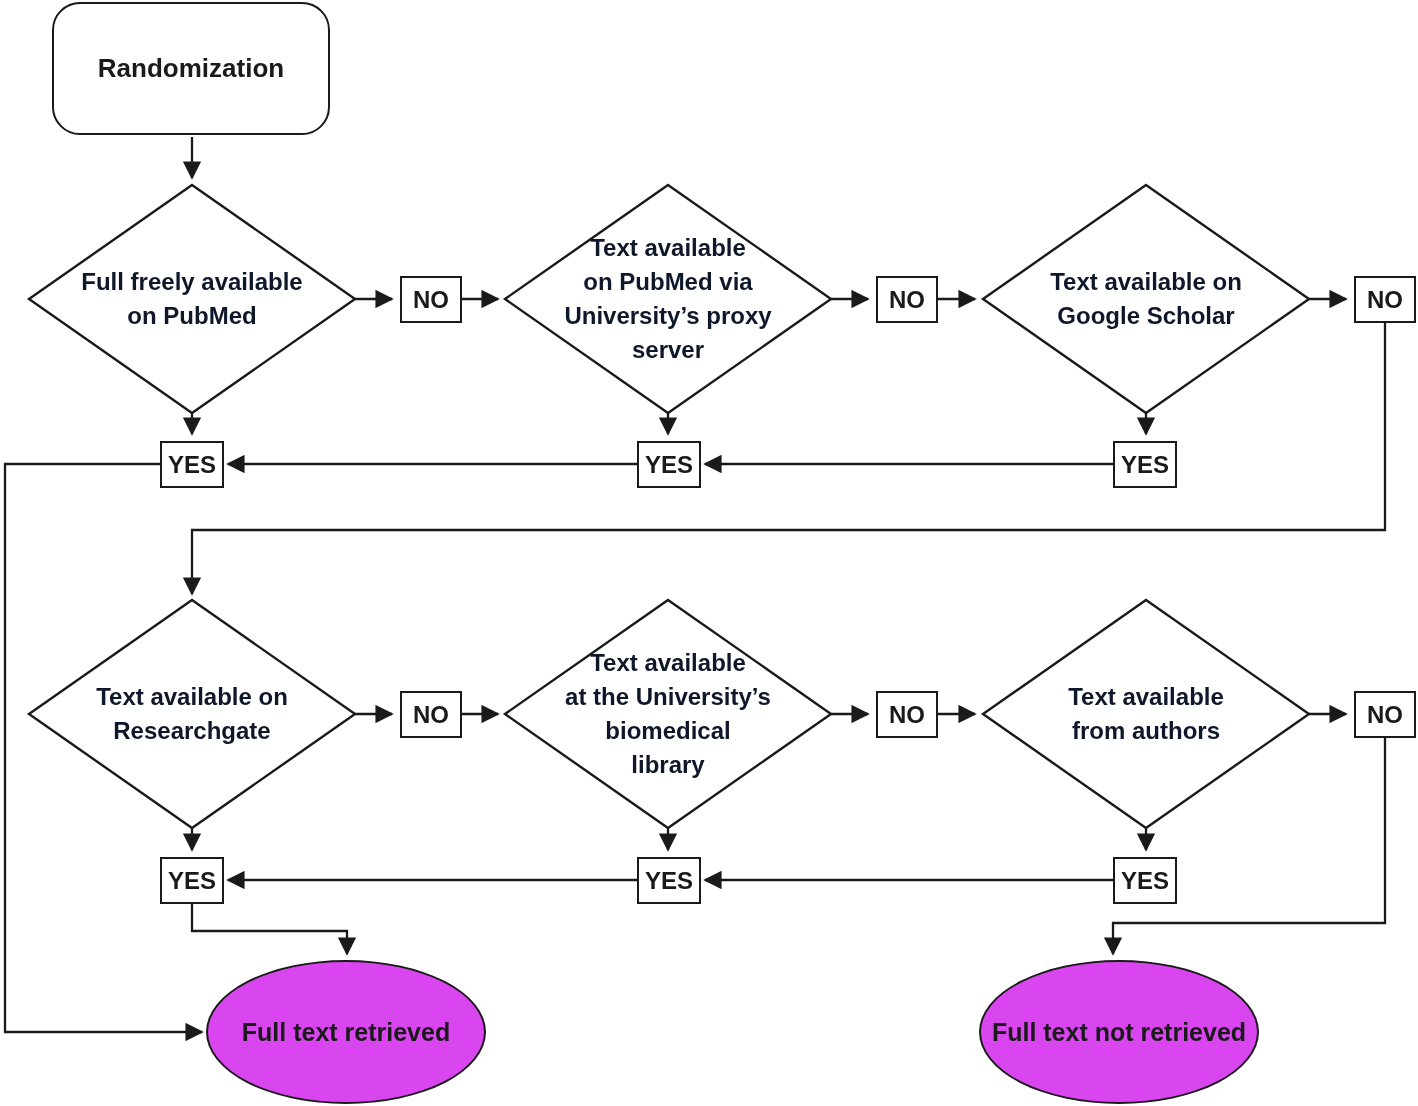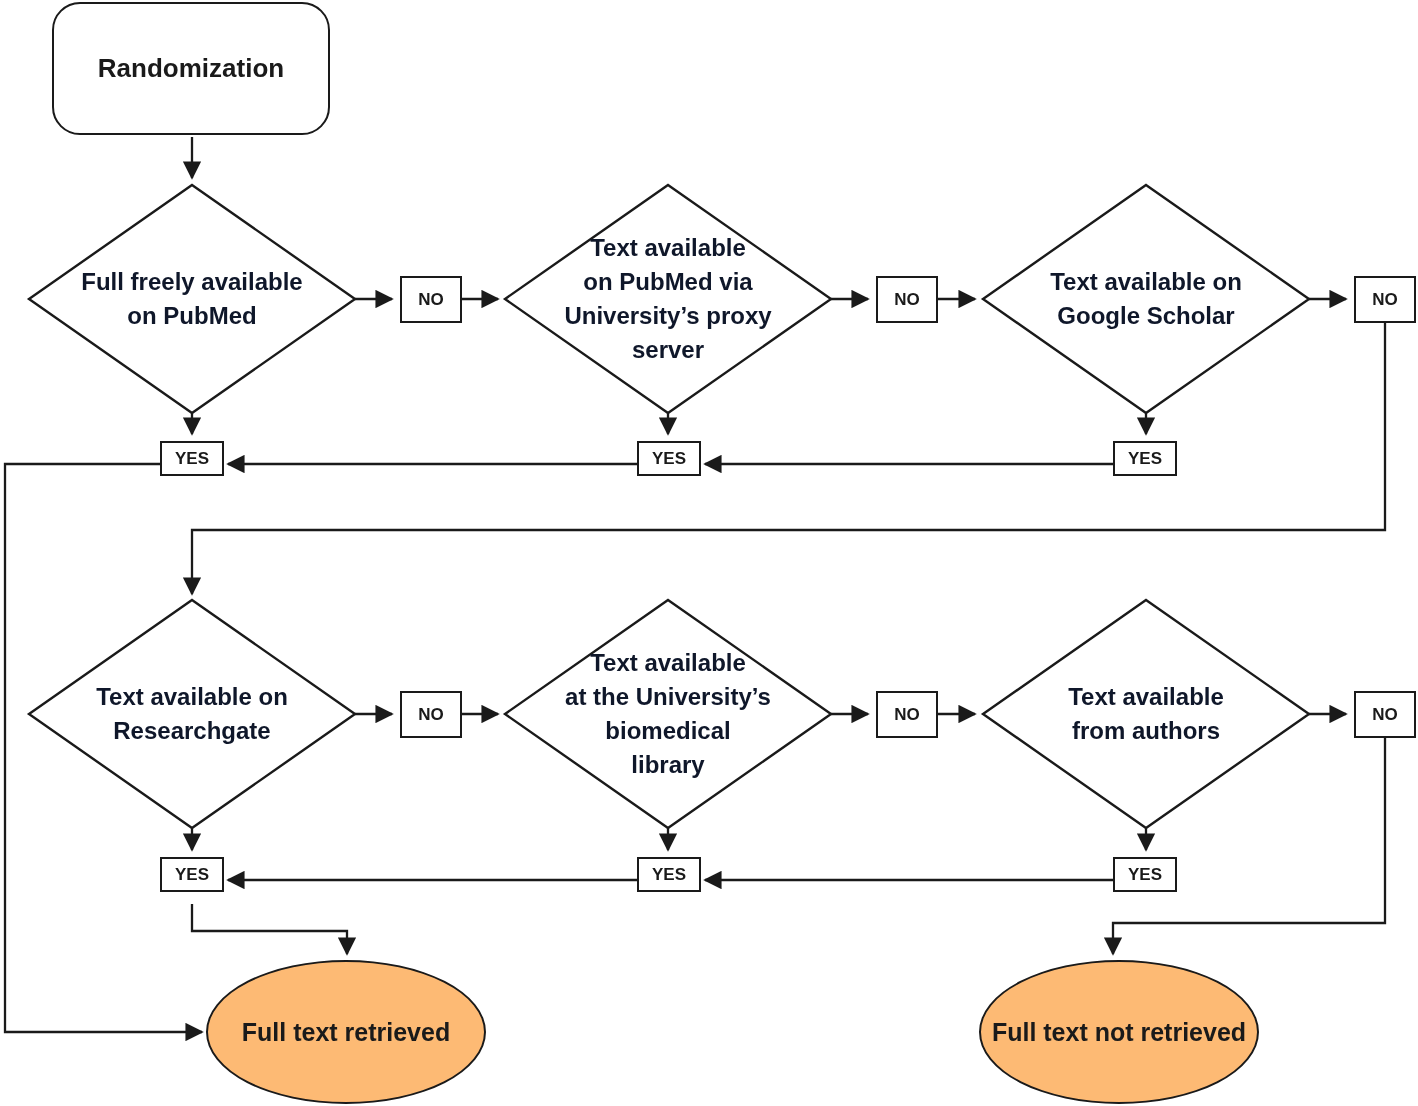--- a/index.html
+++ b/index.html
@@ -30,30 +30,30 @@
     background:#ffffff;
     display:flex;align-items:center;justify-content:center;
     font-weight:bold;font-size:26px;
     box-sizing:border-box;
   }
   .tag{
     position:absolute;
     border:2.5px solid #1a1a1a;
     background:#ffffff;
     display:flex;align-items:center;justify-content:center;
-    font-weight:bold;font-size:17px;
+    font-weight:bold;font-size:24px;
     box-sizing:border-box;
   }
   .tag.no{width:62px;height:47px;}
-  .tag.yes{width:64px;height:35px;}
+  .tag.yes{width:64px;height:47px;}
   .ellipse{
     position:absolute;
     width:280px;height:144px;top:960px;
     border:2.5px solid #1a1a1a;border-radius:50%;
-    background:#fdba74;
+    background:#d946ef;
     display:flex;align-items:center;justify-content:center;
     font-weight:bold;font-size:25px;
     box-sizing:border-box;
     text-align:center;
   }
 </style>
 </head>
 <body>
 
 <div id="canvas">

